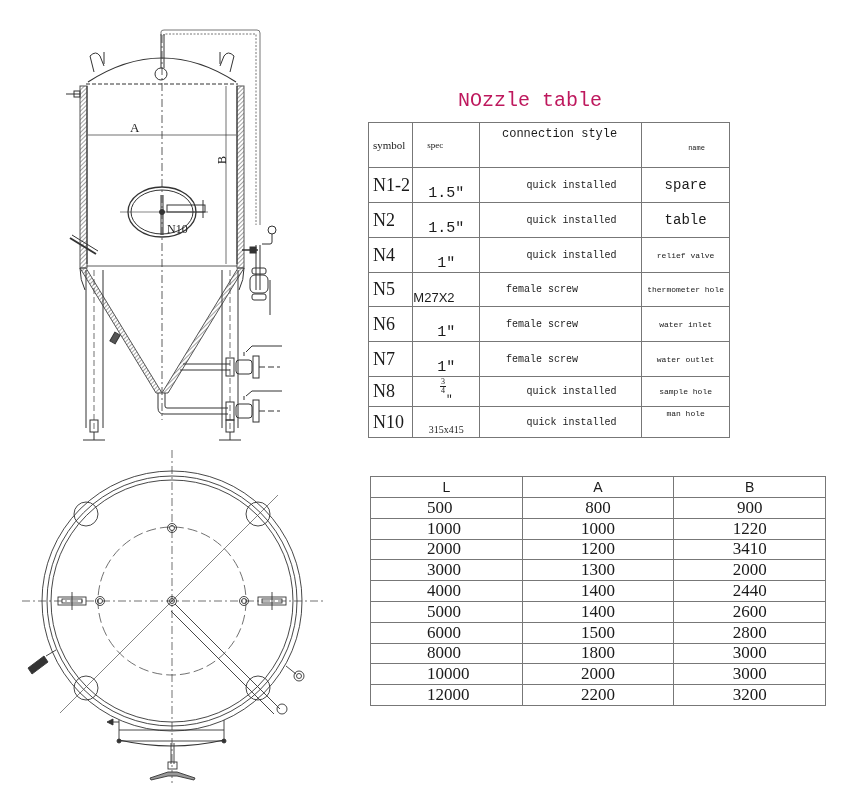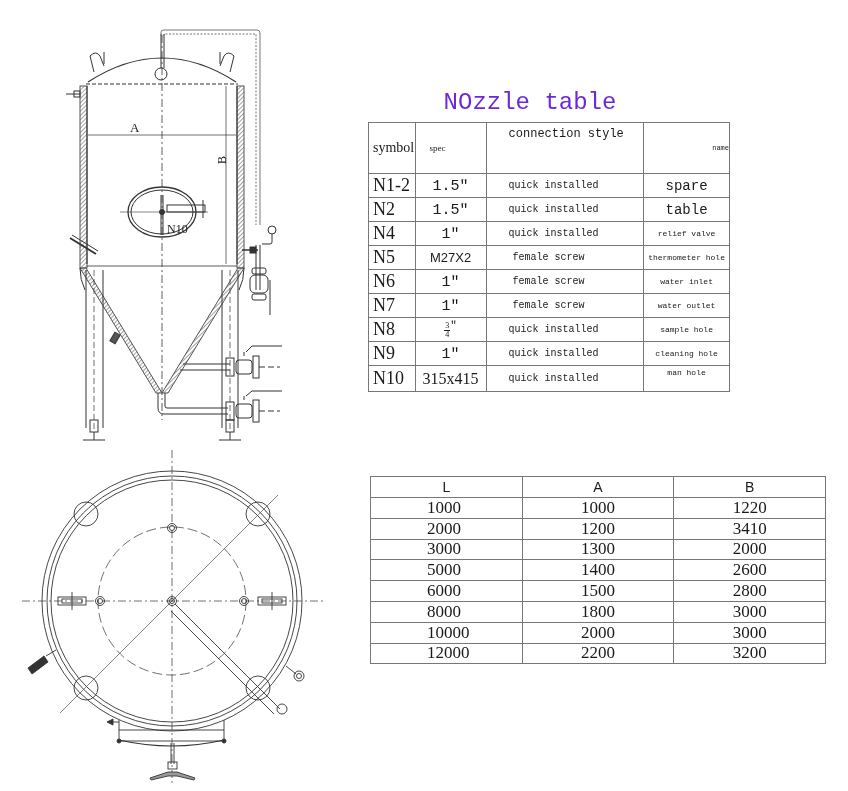--- a/index.html
+++ b/index.html
@@ -1,35 +1,35 @@
 <!DOCTYPE html>
 <html><head>
 <meta charset="utf-8">
 <style>
   html, body { margin:0; padding:0; background:#ffffff; }
   body { width:848px; height:791px; position:relative; overflow:hidden; font-family:"Liberation Serif","DejaVu Serif",serif; color:#1a1a1a; }
   .drawing { position:absolute; left:0; top:0; }
-  .nozzle-title { position:absolute; left:440px; top:89px; width:180px; text-align:center; font-family:"Liberation Mono","DejaVu Sans Mono",monospace; font-size:24px; letter-spacing:0px; color:#6d28d9; }
+  .nozzle-title { position:absolute; left:440px; top:89px; width:180px; text-align:center; font-family:"Liberation Mono","DejaVu Sans Mono",monospace; font-size:20px; letter-spacing:0px; color:#be185d; }
   table { border-collapse:collapse; position:absolute; }
   table td, table th { border:1px solid #777; padding:0; font-weight:normal; white-space:nowrap; overflow:hidden; }
   .nozzle-table { left:368px; top:122px; width:362px; }
   .nozzle-table th { height:29px; font-family:"Liberation Mono","DejaVu Sans Mono",monospace; }
   .nozzle-table td { height:23px; }
   .nozzle-table .c-sym { width:42px; font-size:18px; text-align:left; padding-left:4px; }
   .nozzle-table .c-spec { width:79px; font-size:15px; }
   .nozzle-table .c-conn { width:162px; font-size:10px; font-family:"Liberation Mono","DejaVu Sans Mono",monospace; }
   .nozzle-table .c-name { width:76px; font-family:"Liberation Mono","DejaVu Sans Mono",monospace; }
-  .nozzle-table th.c-sym { font-size:14px; font-family:"Liberation Serif",serif; vertical-align:middle; }
+  .nozzle-table th.c-sym { font-size:11px; font-family:"Liberation Serif",serif; vertical-align:middle; }
   .nozzle-table th.c-spec { font-size:9px; text-align:left; padding-left:14px; font-family:"Liberation Serif",serif; }
   .nozzle-table th.c-conn { font-size:12px; text-align:left; padding-left:22px; vertical-align:top; padding-top:4px; }
-  .nozzle-table th.c-name { font-size:7px; text-align:right; padding-left:22px; vertical-align:bottom; padding-bottom:21px; }
-  .spec-val { display:inline-block; font-family:"Liberation Mono","DejaVu Sans Mono",monospace; }
+  .nozzle-table th.c-name { font-size:7px; text-align:center; padding-left:22px; vertical-align:bottom; padding-bottom:15px; }
+  .spec-val { display:inline-block; font-family:"Liberation Mono","DejaVu Sans Mono",monospace;margin-top:17px; }
   .spec-big { font-size:15px; }
   .spec-mid { font-size:13px; font-family:"Liberation Sans",sans-serif; }
-  .conn-quick { text-align:left; padding-left:22px !important; }
+  .conn-quick { text-align:center; padding-left:22px !important; }
   .conn-female { text-align:left; padding-left:26px !important; }
   .name-big { font-size:14px; text-align:center; }
   .name-small { font-size:8px; text-align:center; }
   .frac { display:inline-flex; flex-direction:column; align-items:center; font-size:8px; line-height:8px; vertical-align:middle; }
   .frac .bar { border-top:1px solid #222; width:6px; height:0; }
   .dim-table { left:370px; top:476px; width:456px; }
   .dim-table th { height:20px; font-family:"Liberation Sans","DejaVu Sans",sans-serif; font-size:14px; text-align:center; width:33.3%; }
   .dim-table td { height:19.8px; font-family:"Liberation Serif","DejaVu Serif",serif; font-size:17px; line-height:18px; }
   .dim-table td.c0 { text-align:left; padding-left:56px; }
   .dim-table td.c1, .dim-table td.c2 { text-align:center; }
@@ -235,21 +235,21 @@
       <td class="c-name name-big">table</td>
     </tr>
     <tr>
       <td class="c-sym">N4</td>
       <td class="c-spec" style="text-align:center"><span class="spec-val spec-big">1ʺ</span></td>
       <td class="c-conn conn-quick">quick installed</td>
       <td class="c-name name-small">relief valve</td>
     </tr>
     <tr>
       <td class="c-sym">N5</td>
-      <td class="c-spec" style="text-align:center"><span class="spec-val spec-mid">M27X2</span></td>
+      <td class="c-spec" style=""><span class="spec-val spec-mid">M27X2</span></td>
       <td class="c-conn conn-female">female screw</td>
       <td class="c-name name-small">thermometer hole</td>
     </tr>
     <tr>
       <td class="c-sym">N6</td>
       <td class="c-spec" style="text-align:center"><span class="spec-val spec-big">1ʺ</span></td>
       <td class="c-conn conn-female">female screw</td>
       <td class="c-name name-small">water inlet</td>
     </tr>
     <tr>
@@ -264,59 +264,63 @@
         <span class="frac">
           <span>3</span>
           <span class="bar"></span>
           <span>4</span>
         </span><span class="spec-val" style="font-size:11px;vertical-align:top">ʺ</span>
       </td>
       <td class="c-conn conn-quick">quick installed</td>
       <td class="c-name name-small">sample hole</td>
     </tr>
     <tr>
-      <td class="c-sym">N9</td>
-      <td class="c-spec" style="text-align:center"><span class="spec-val spec-big">1ʺ</span></td>
-      <td class="c-conn conn-quick">quick installed</td>
-      <td class="c-name name-small">cleaning hole</td>
-    </tr>
-    <tr>
       <td class="c-sym">N10</td>
-      <td class="c-spec" style="text-align:center"><span class="spec-val spec-mid" style="font-family:'Liberation Serif',serif;font-size:16px">315x415</span></td>
+      <td class="c-spec" style="text-align:center"><span class="spec-val spec-mid" style="font-family:'Liberation Serif',serif;font-size:10px">315x415</span></td>
       <td class="c-conn conn-quick">quick installed</td>
       <td class="c-name name-small" style="vertical-align:top;padding-top:2px">man hole</td>
     </tr>
   </tbody>
 </table>
 
 <table class="dim-table">
   <thead>
     <tr>
       <th>L</th>
       <th>A</th>
       <th>B</th>
     </tr>
   </thead>
   <tbody>
     <tr>
+        <td class="c0">500</td>
+        <td class="c1">800</td>
+        <td class="c2">900</td>
+      </tr>
+    <tr>
         <td class="c0">1000</td>
         <td class="c1">1000</td>
         <td class="c2">1220</td>
       </tr>
     <tr>
         <td class="c0">2000</td>
         <td class="c1">1200</td>
         <td class="c2">3410</td>
       </tr>
     <tr>
         <td class="c0">3000</td>
         <td class="c1">1300</td>
         <td class="c2">2000</td>
       </tr>
     <tr>
+        <td class="c0">4000</td>
+        <td class="c1">1400</td>
+        <td class="c2">2440</td>
+      </tr>
+    <tr>
         <td class="c0">5000</td>
         <td class="c1">1400</td>
         <td class="c2">2600</td>
       </tr>
     <tr>
         <td class="c0">6000</td>
         <td class="c1">1500</td>
         <td class="c2">2800</td>
       </tr>
     <tr>

